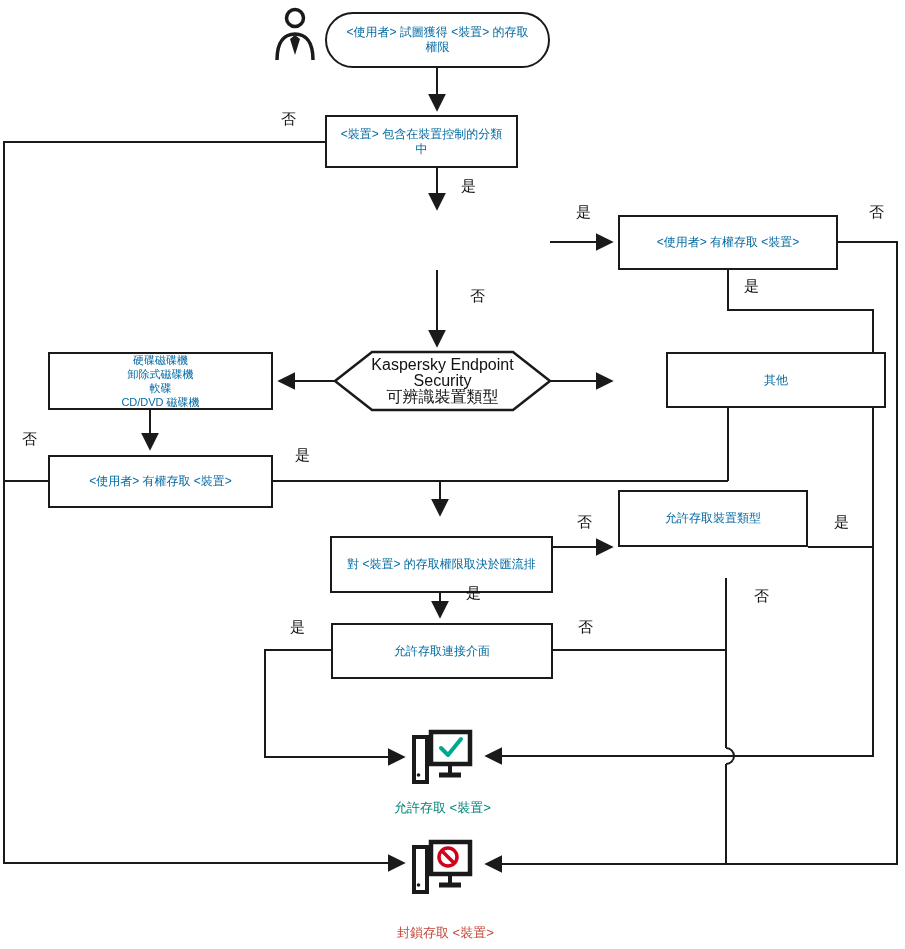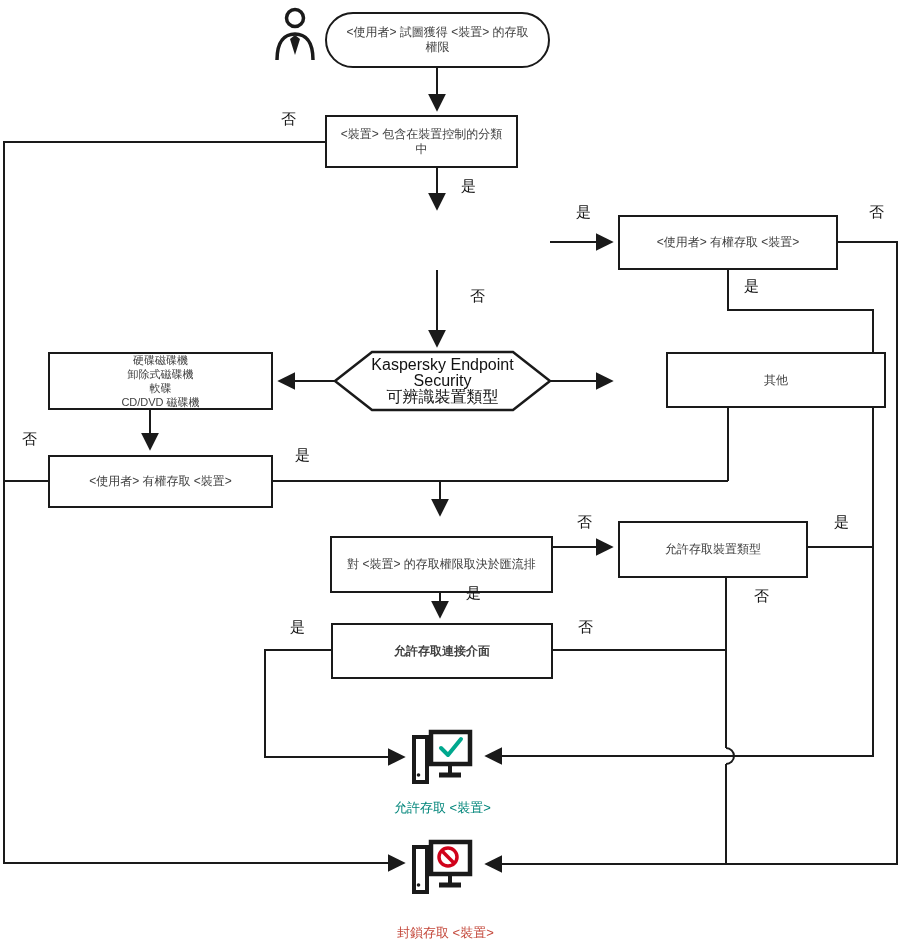--- a/index.html
+++ b/index.html
@@ -1,21 +1,21 @@
 <!DOCTYPE html>
 <html><head>
 <meta charset="utf-8">
 <style>
   html,body{margin:0;padding:0;background:#fff;}
   #stage{position:relative;width:905px;height:949px;background:#ffffff;overflow:hidden;
          font-family:"Liberation Sans","DejaVu Sans",sans-serif;color:#111;}
   svg.layer{position:absolute;left:0;top:0;width:905px;height:949px;}
   .box{position:absolute;border:2px solid #1a1a1a;background:#fff;display:flex;
        flex-direction:column;align-items:center;justify-content:center;text-align:center;
-       font-size:12px;line-height:15px;color:#404040;box-sizing:border-box;z-index:2;}
+       font-size:12px;line-height:15px;color:#0369a1;box-sizing:border-box;z-index:2;}
   .stadium{border-radius:30px;}
   .edge-label{position:absolute;font-size:15px;color:#111;z-index:3;background:transparent;}
   .hex-text{position:absolute;display:flex;flex-direction:column;align-items:center;
             justify-content:center;text-align:center;font-size:16px;line-height:16px;z-index:3;}
   .outcome{position:absolute;font-size:13px;z-index:3;}
   .outcome.allowed{color:#00857A;}
   .outcome.blocked{color:#C4483B;}
   .drives div{font-size:11px;line-height:14px;}
 </style>
 </head>
@@ -92,25 +92,25 @@
   </div>
 
   <div class="box" style="left:48px;top:455px;width:225px;height:53px;">
     <span>&lt;使用者&gt; 有權存取 &lt;裝置&gt;</span>
   </div>
 
   <div class="box" style="left:330px;top:536px;width:223px;height:57px;padding:4px 8px;">
     <span>對 &lt;裝置&gt; 的存取權限取決於匯流排</span>
   </div>
 
-  <div class="box" style="left:618px;top:521px;width:190px;height:57px;">
+  <div class="box" style="left:618px;top:490px;width:190px;height:57px;">
     <span>允許存取裝置類型</span>
   </div>
 
-  <div class="box" style="left:331px;top:623px;width:222px;height:56px;font-weight:bold;">
+  <div class="box" style="left:331px;top:623px;width:222px;height:56px;">
     <span>允許存取連接介面</span>
   </div>
 
   <div class="edge-label" style="left:281px;top:110px;">否</div>
   <div class="edge-label" style="left:461px;top:177px;">是</div>
   <div class="edge-label" style="left:576px;top:203px;">是</div>
   <div class="edge-label" style="left:869px;top:203px;">否</div>
   <div class="edge-label" style="left:470px;top:287px;">否</div>
   <div class="edge-label" style="left:744px;top:277px;">是</div>
   <div class="edge-label" style="left:22px;top:430px;">否</div>

